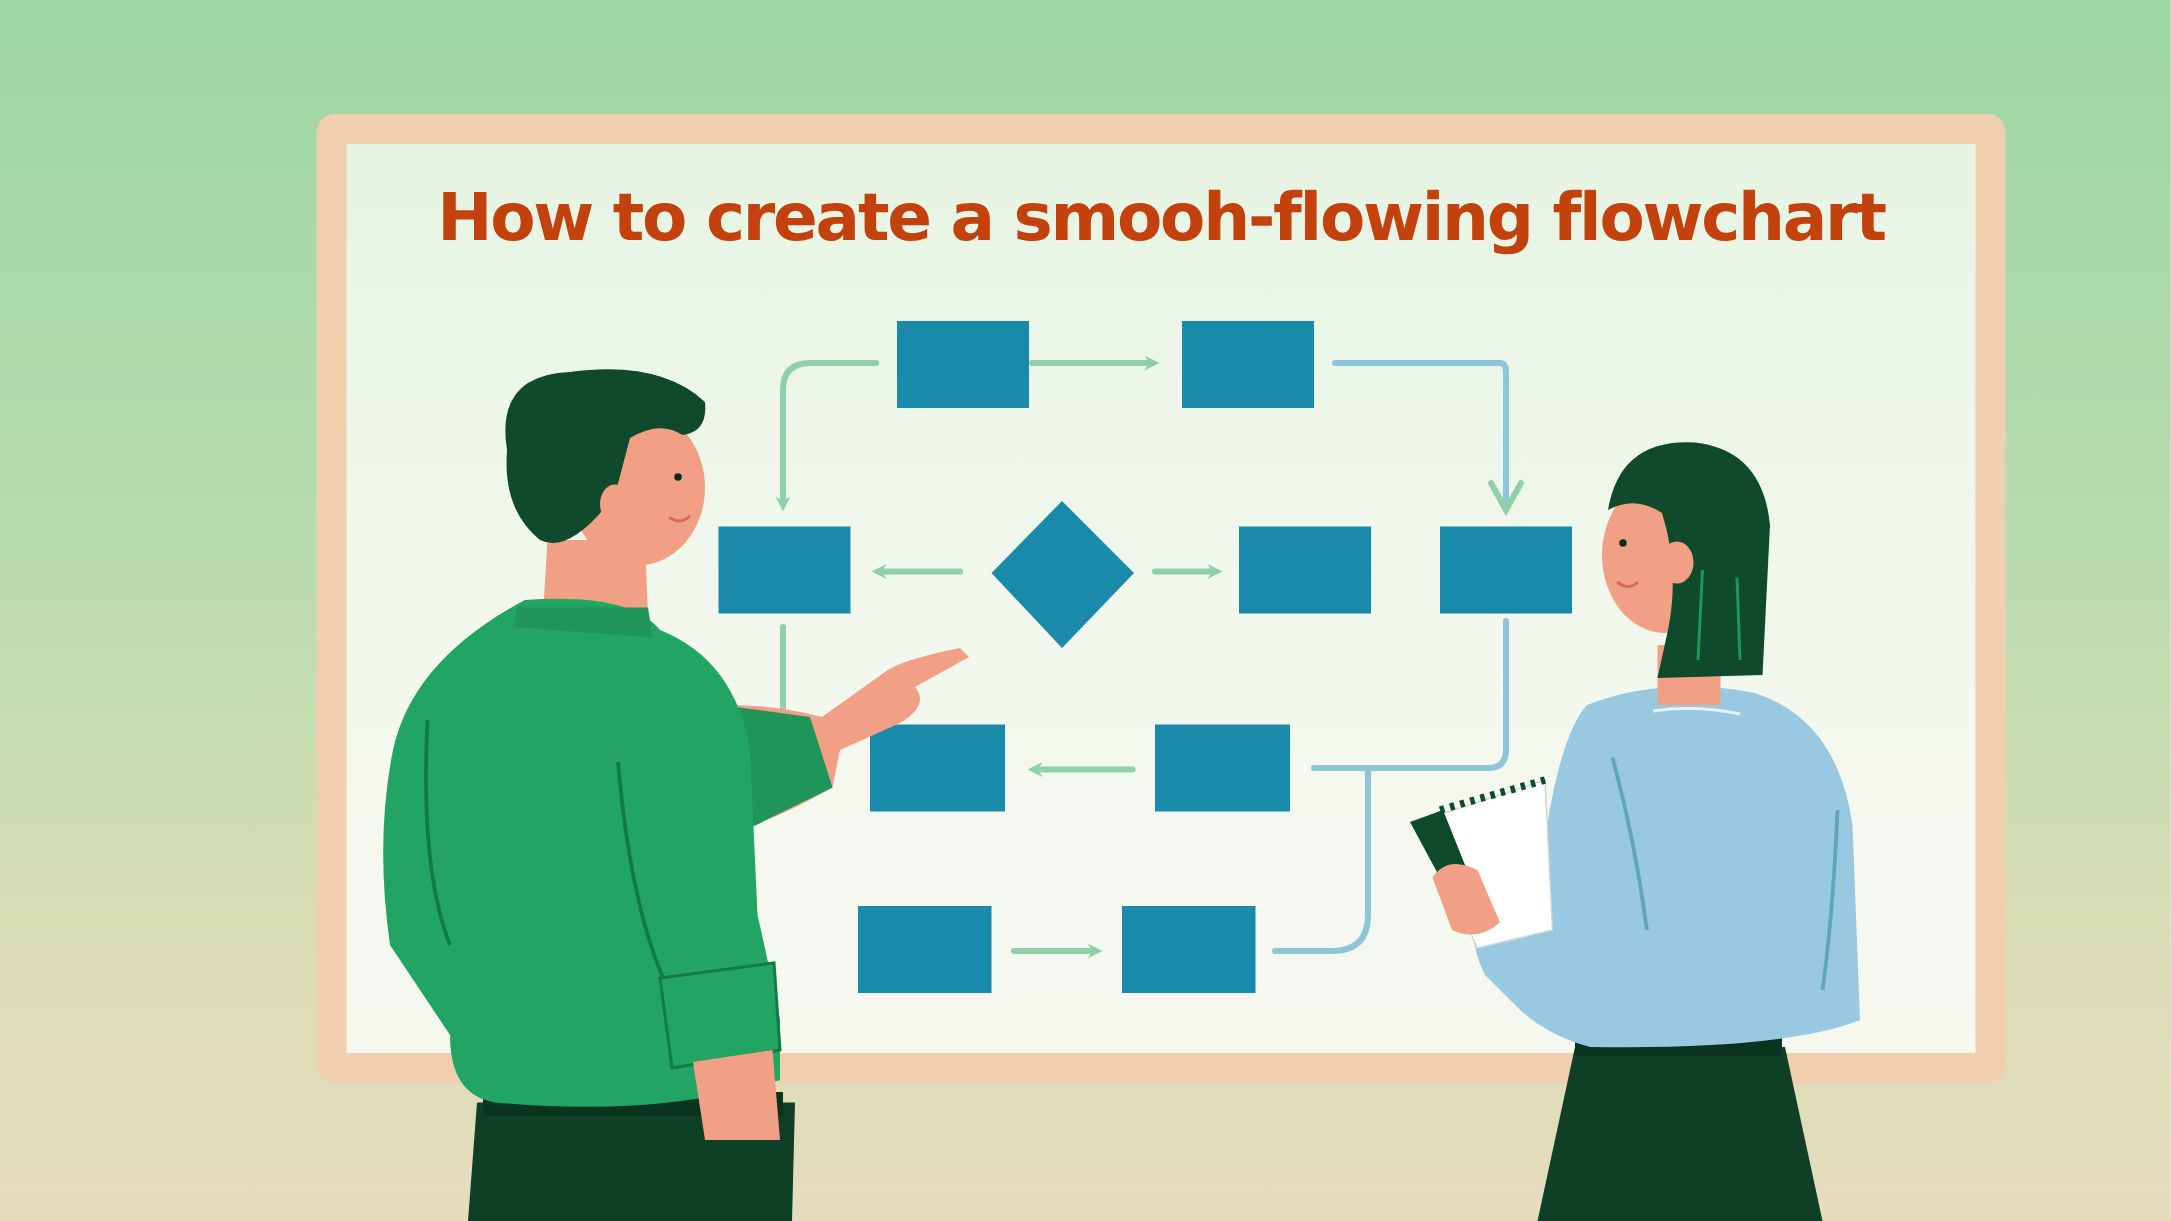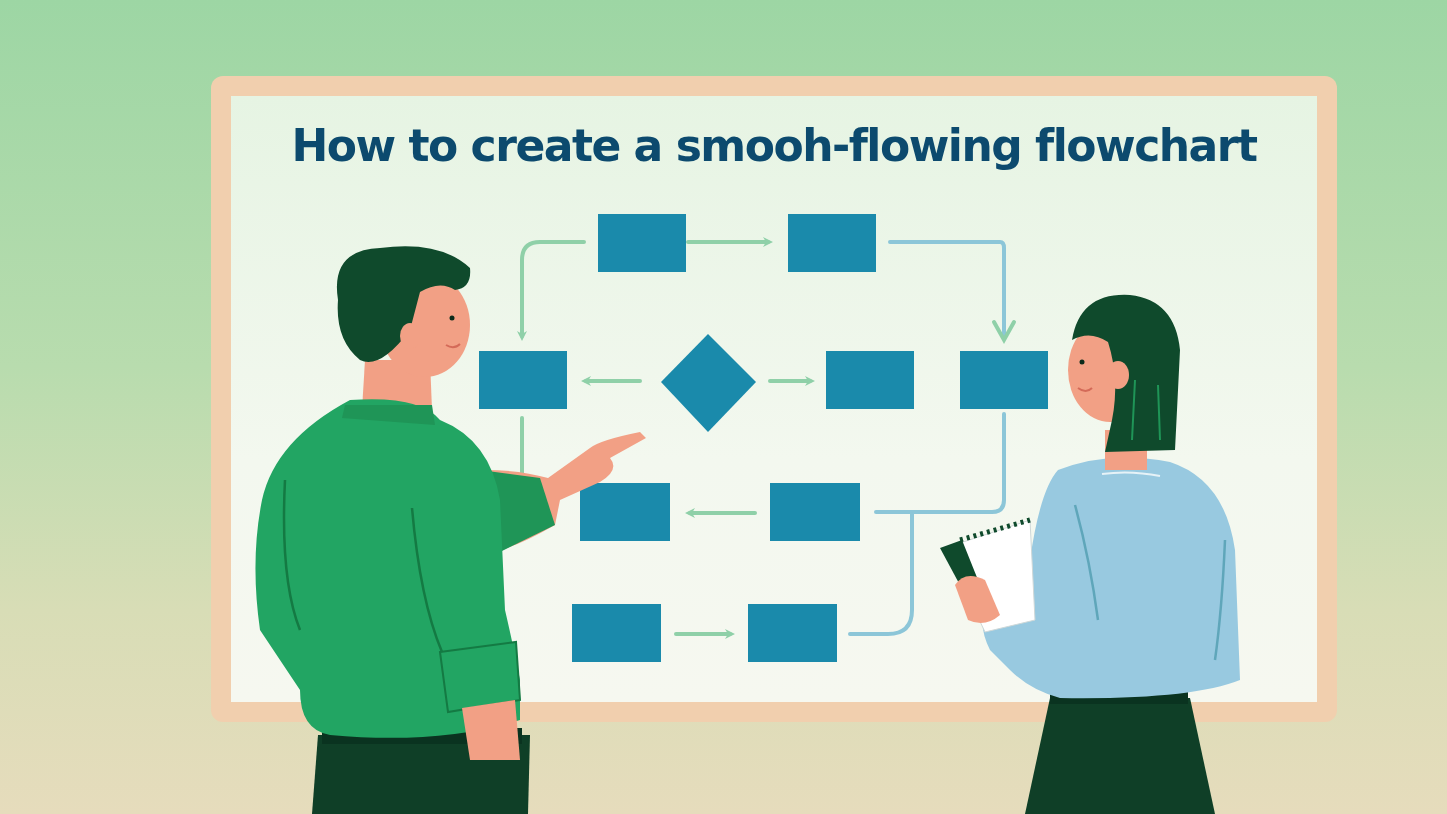--- a/index.html
+++ b/index.html
@@ -13,21 +13,21 @@
     position: absolute; left: 211px; top: 76px; width: 1126px; height: 646px;
     background: #f1cfae; border-radius: 12px;
   }
   .board-surface {
     position: absolute; left: 231px; top: 96px; width: 1086px; height: 606px;
     background: linear-gradient(180deg, #e6f4e3 0%, #f3f8ef 60%, #f6f8f0 100%);
   }
   .title {
     position: absolute; left: 231px; top: 120px; width: 1086px; text-align: center;
     font-family: "DejaVu Sans", sans-serif; font-weight: bold; font-size: 44px;
-    letter-spacing: -1.5px; color: #0c4a6e;
+    letter-spacing: -1.5px; color: #c2410c;
   }
   svg.overlay { position: absolute; left: 0; top: 0; }
 </style>
 </head>
 <body>
 
 <div class="scene">
   <div class="board-frame"></div>
   <div class="board-surface"></div>
   <div class="title">How to create a smooh-flowing flowchart</div>

